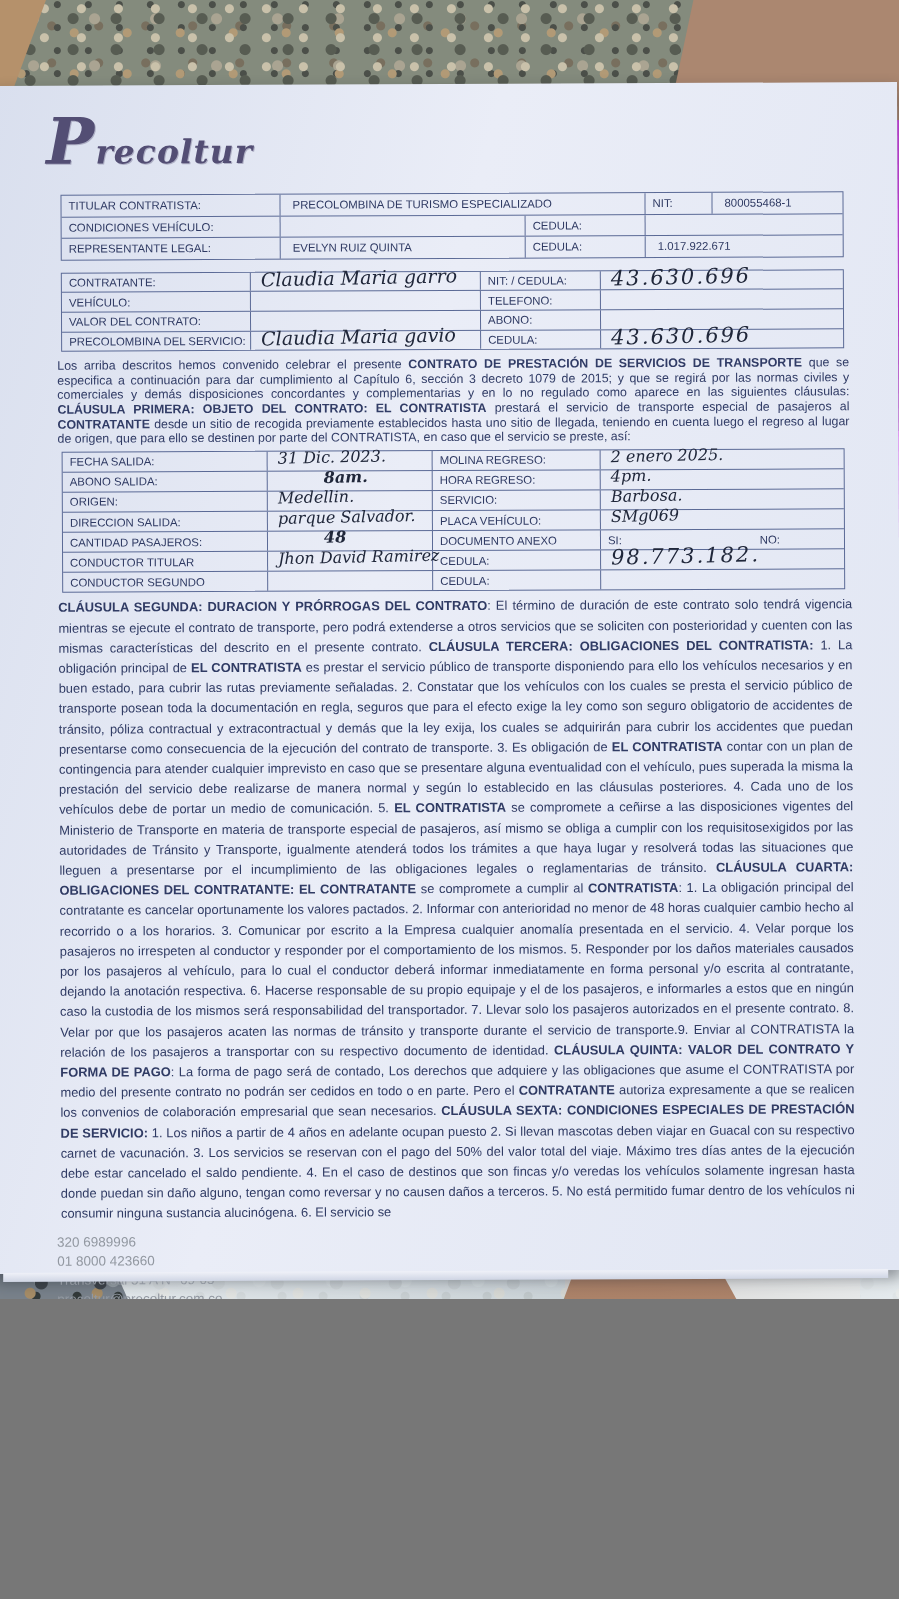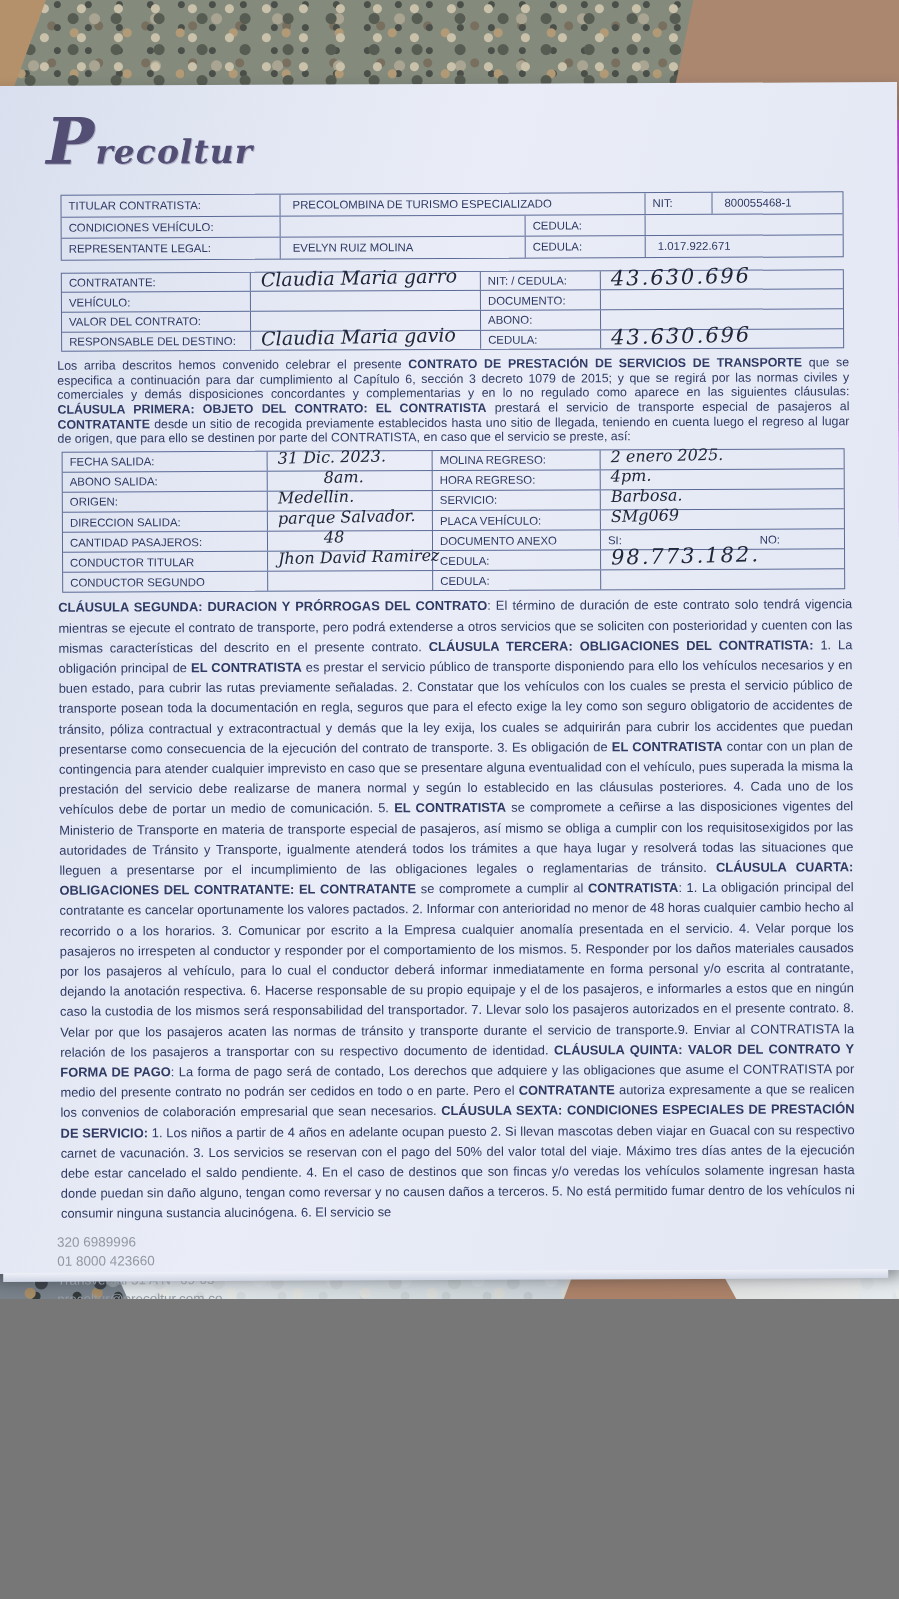--- a/index.html
+++ b/index.html
@@ -80,21 +80,21 @@
   .t2 .trow{height:18.6px;grid-template-columns:188px 230px 120px 1fr;}
   .t3{margin-top:5px;}
   .t3 .trow{height:19.1px;grid-template-columns:204px 165px 168px 1fr;}
   .vpad{padding-left:12px;}
 
   .hw{position:absolute;left:10px;top:-4px;font-family:"DejaVu Serif",serif;
       font-style:italic;color:#20273a;font-size:16px;white-space:nowrap;
       transform:rotate(-1deg);z-index:3;}
   .hw-name{font-size:19px;top:-6px;}
   .hw-num{font-size:21px;letter-spacing:2px;top:-6px;}
-  .hw-c{left:34%;}
+  .hw-c{left:34%;font-weight:bold;}
   .sino{display:flex;justify-content:space-between;width:100%;padding-right:60px;}
 
   .para{margin:7px 0 0 66px;width:792px;text-align:justify;
         font-size:12.4px;line-height:14.6px;color:#313c66;}
   .body-para{margin:5px 0 0 66px;width:794px;text-align:justify;
         font-size:12.9px;line-height:20.2px;color:#303b64;}
   .b{font-weight:bold;}
 
   .foot{margin:8px 0 0 62px;color:#9298a1;font-size:13.5px;line-height:19px;}
 </style>
@@ -126,51 +126,51 @@
         <div class="cell vpad">800055468-1</div>
       </div>
       <div class="trow">
         <div class="cell">CONDICIONES VEHÍCULO:</div>
         <div class="cell vpad"></div>
         <div class="cell">CEDULA:</div>
         <div class="cell vpad"></div>
       </div>
       <div class="trow">
         <div class="cell">REPRESENTANTE LEGAL:</div>
-        <div class="cell vpad">EVELYN RUIZ MOLINA</div>
+        <div class="cell vpad">EVELYN RUIZ QUINTA</div>
         <div class="cell">CEDULA:</div>
         <div class="cell vpad">1.017.922.671</div>
       </div>
     </div>
 
     <div class="tbl t2">
       <div class="trow">
         <div class="cell">CONTRATANTE:</div>
         <div class="cell">
             <span class="hw hw-name">Claudia Maria garro</span>
           </div>
         <div class="cell">NIT: / CEDULA:</div>
         <div class="cell">
             <span class="hw hw-num">43.630.696</span>
           </div>
       </div>
       <div class="trow">
         <div class="cell">VEHÍCULO:</div>
         <div class="cell"></div>
-        <div class="cell">DOCUMENTO:</div>
+        <div class="cell">TELEFONO:</div>
         <div class="cell"></div>
       </div>
       <div class="trow">
         <div class="cell">VALOR DEL CONTRATO:</div>
         <div class="cell"></div>
         <div class="cell">ABONO:</div>
         <div class="cell"></div>
       </div>
       <div class="trow">
-        <div class="cell">RESPONSABLE DEL DESTINO:</div>
+        <div class="cell">PRECOLOMBINA DEL SERVICIO:</div>
         <div class="cell">
             <span class="hw hw-name">Claudia Maria gavio</span>
           </div>
         <div class="cell">CEDULA:</div>
         <div class="cell">
             <span class="hw hw-num">43.630.696</span>
           </div>
       </div>
     </div>
 

